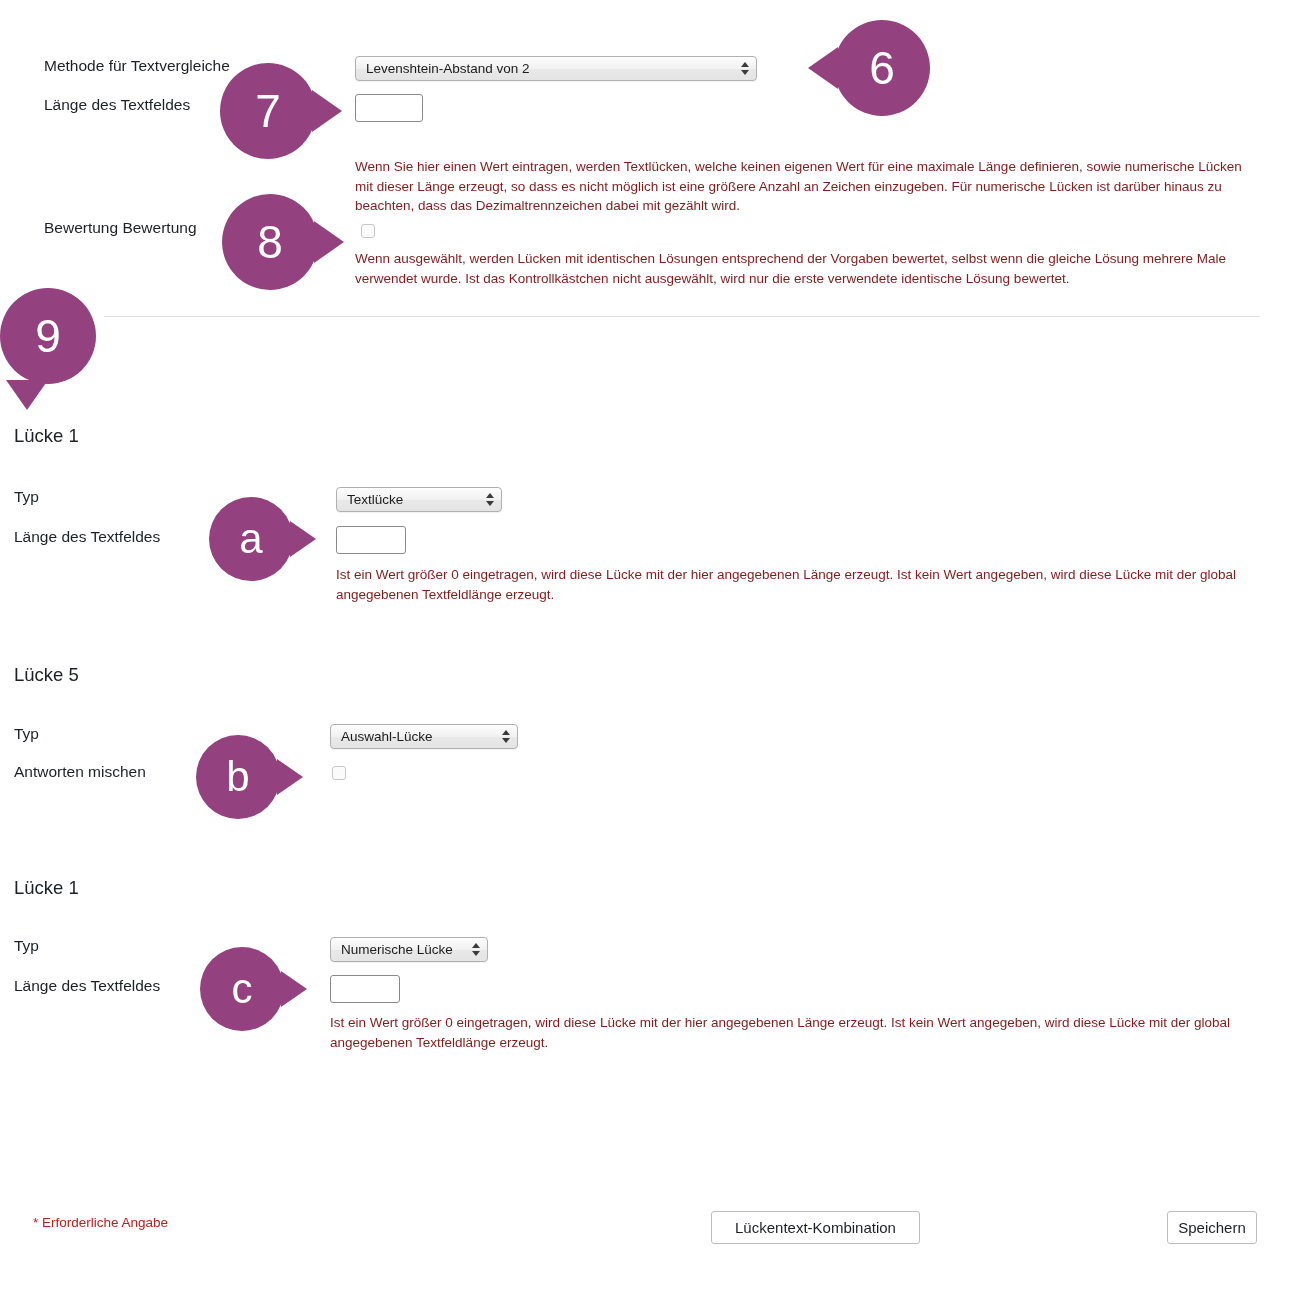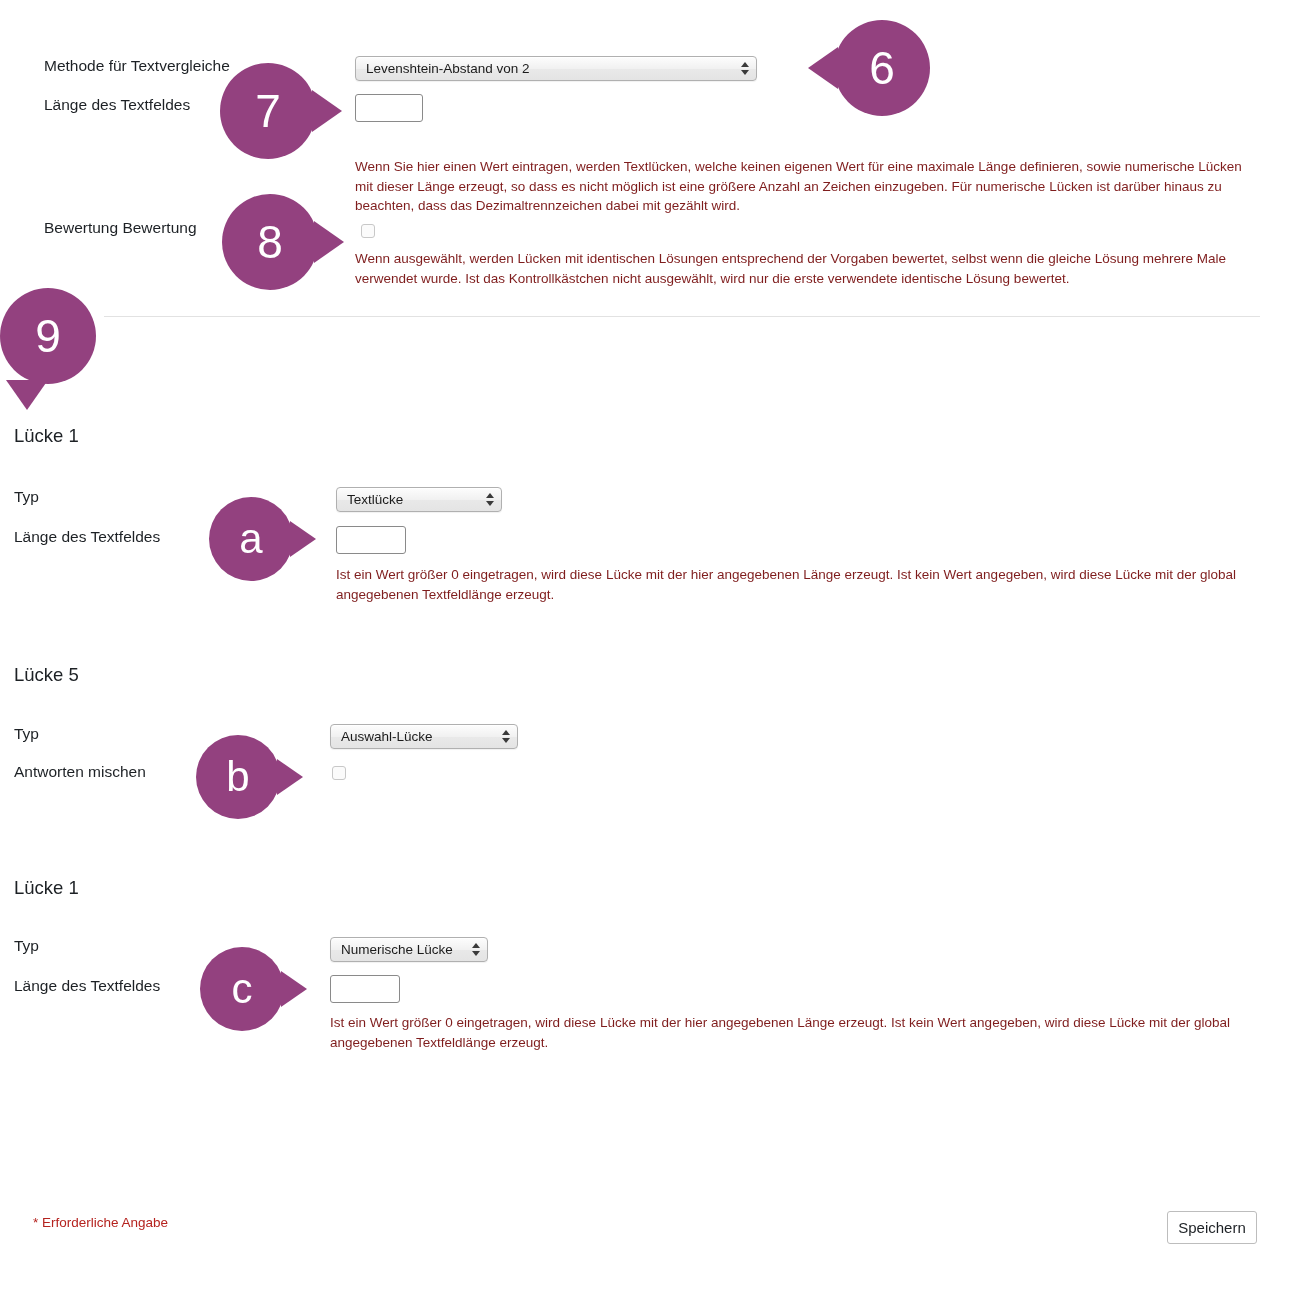--- a/index.html
+++ b/index.html
@@ -280,20 +280,21 @@
   </div>
 
   <div class="field-label" style="left:14px; top:977px;">Länge des Textfeldes</div>
 
   <input class="text-input" style="left: 330px; top: 975px; width: 70px;" value="">
 
   <div class="help-text" style="left:330px; top:1013px; width:920px;">Ist ein Wert größer 0 eingetragen, wird diese Lücke mit der hier angegebenen Länge erzeugt. Ist kein Wert angegeben, wird diese Lücke mit der global angegebenen Textfeldlänge erzeugt.</div>
 
   <div class="required-note" style="left:33px; top:1215px;">* Erforderliche Angabe</div>
 
+  <div class="btn" style="left:711px; top:1211px; width:209px;">Lückentext-Kombination</div>
 
 
   <div class="btn" style="left:1167px; top:1211px; width:90px;">Speichern</div>
 
   <div class="pin right" style="left:834px; top:20px;">
     <div class="bulb"></div>
     <div class="tail" style="right:auto; left:-26px; border-left:none; border-right:30px solid #93417f;"></div>
     <div class="num">6</div>
   </div>
 

